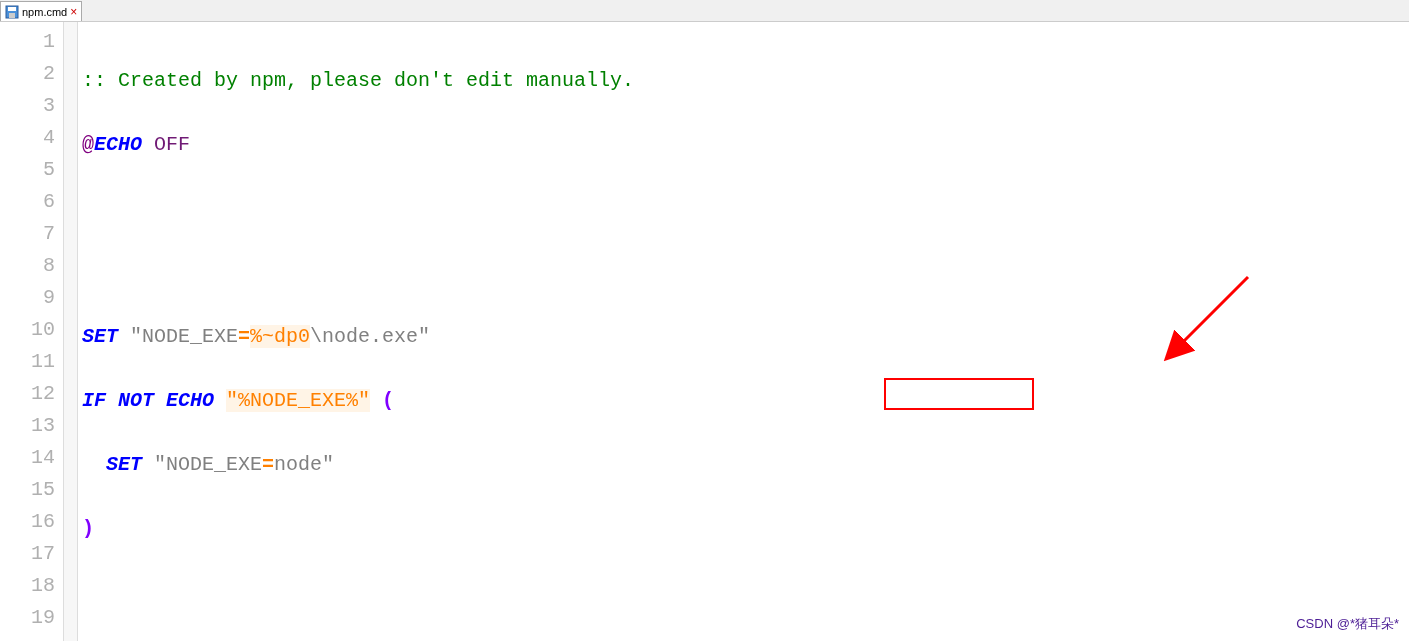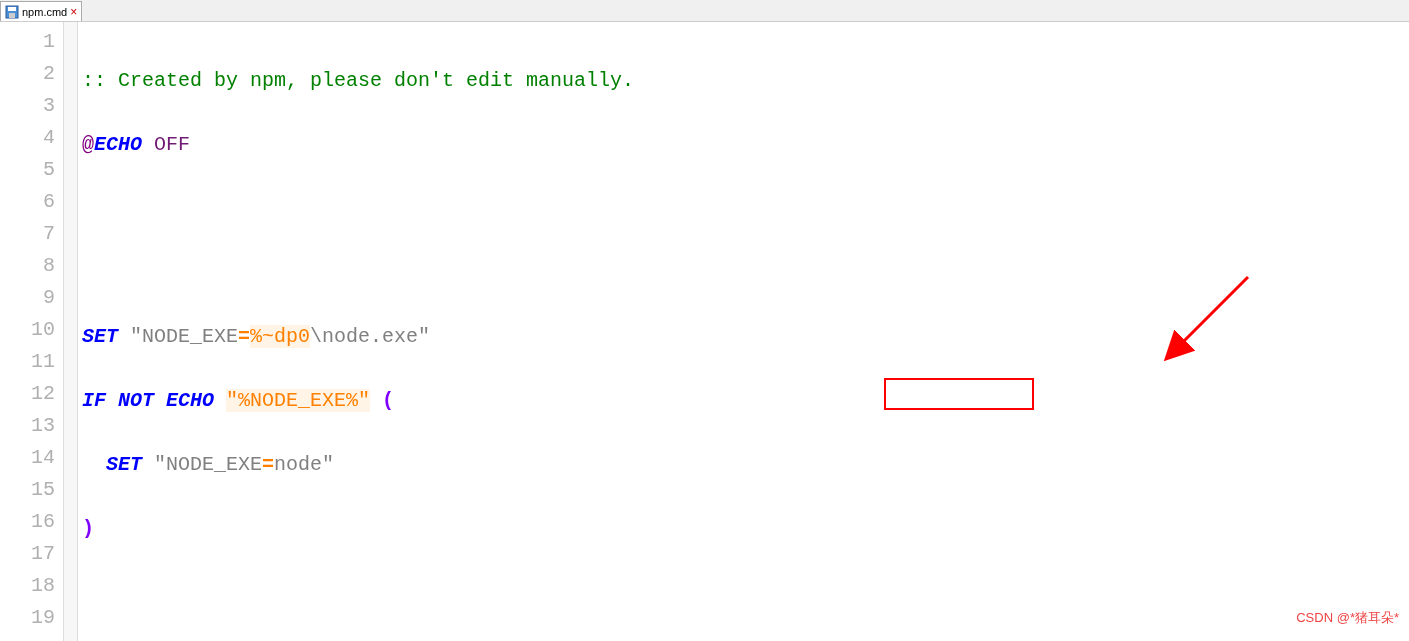--- a/index.html
+++ b/index.html
@@ -90,22 +90,22 @@
     border: 2px solid #ff0000;
     pointer-events: none;
   }
   .arrow-svg {
     position: absolute;
     pointer-events: none;
   }
   .watermark {
     position: absolute;
     right: 10px;
-    bottom: 14px;
-    color: #ef4444;
+    bottom: 8px;
+    color: #4c1d95;
     font-size: 13px;
     font-family: Arial, sans-serif;
     pointer-events: none;
   }
 </style>
 </head>
 <body>
 
 <div class="tab-bar">
   <div class="tab">

